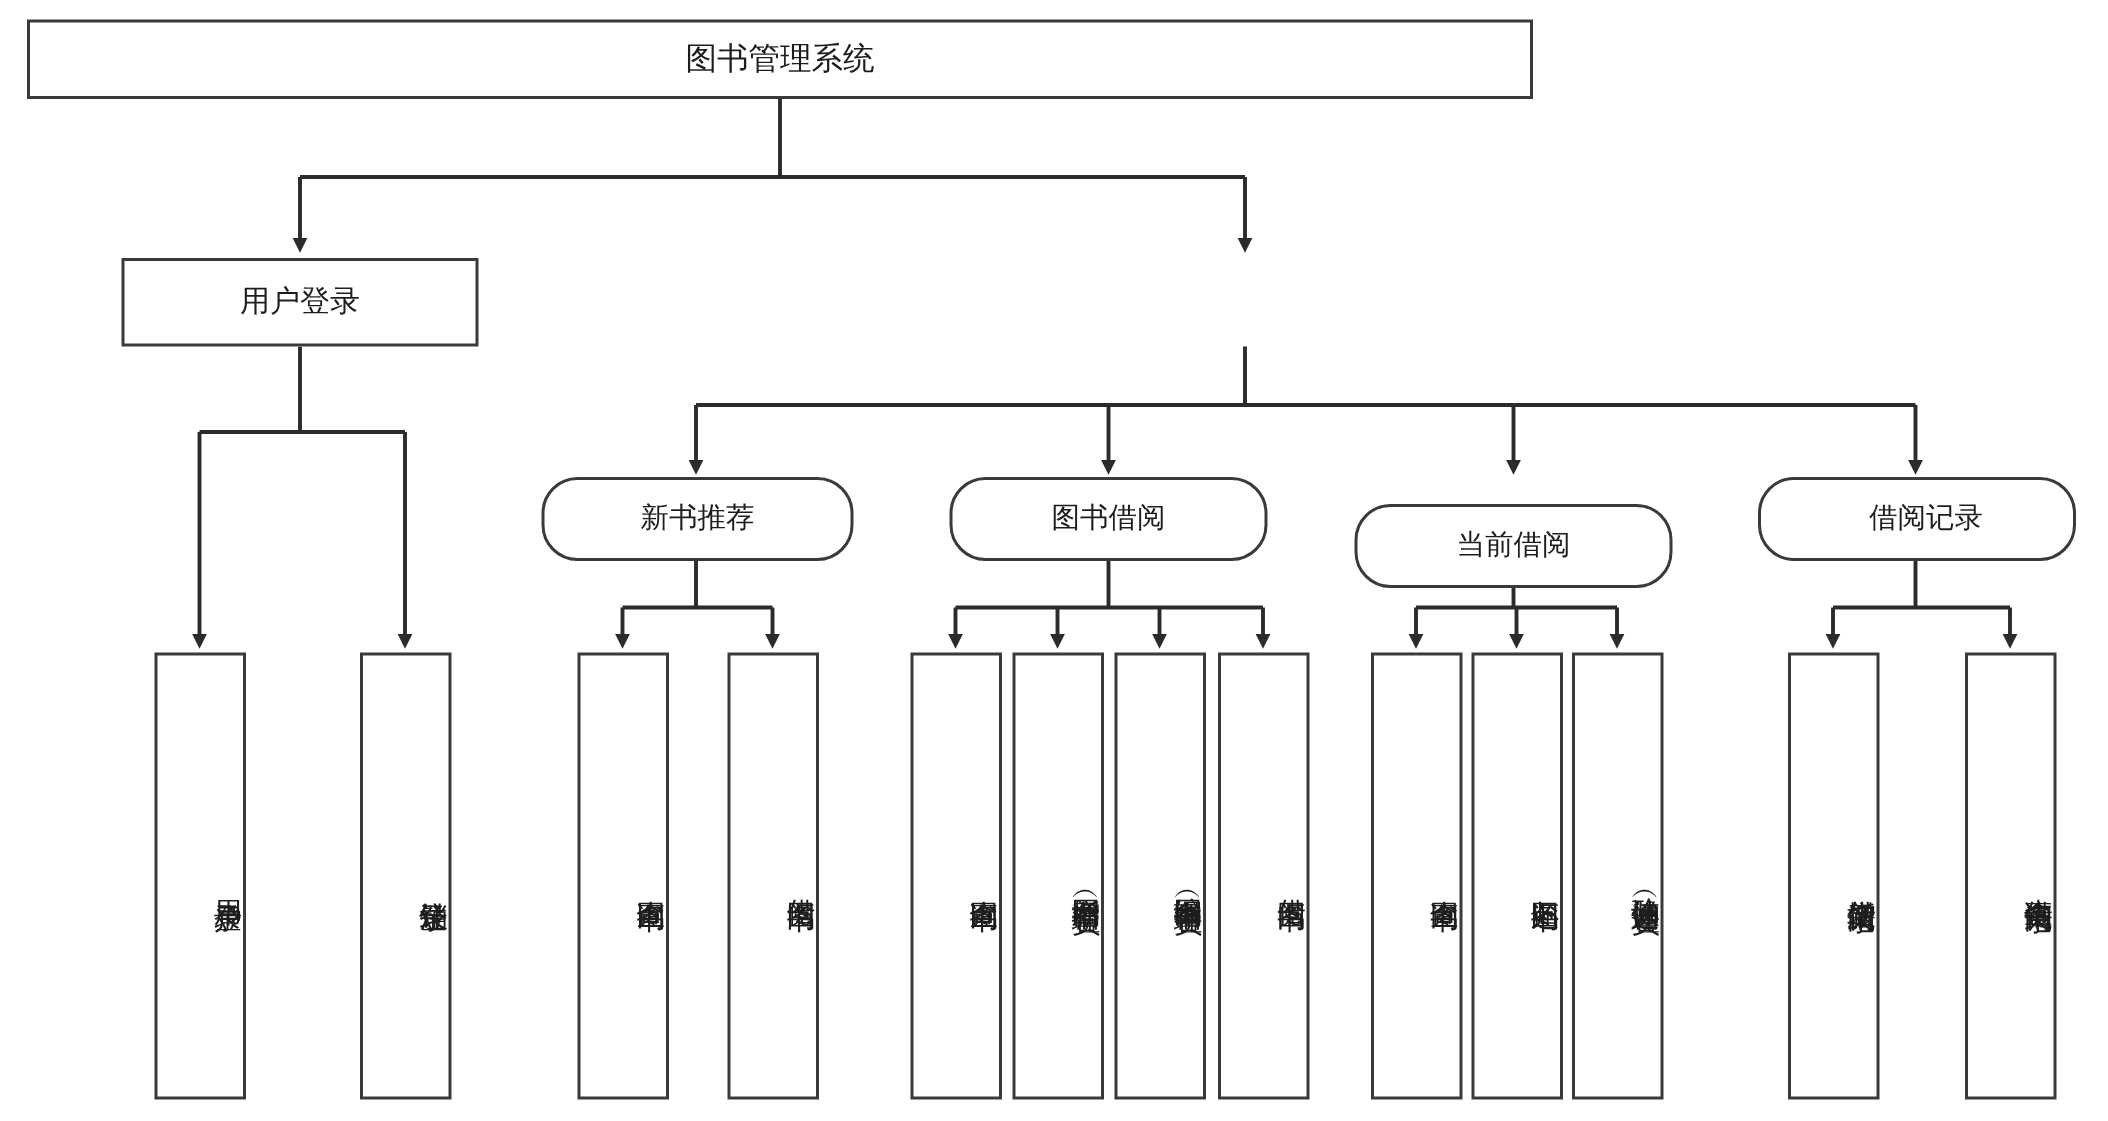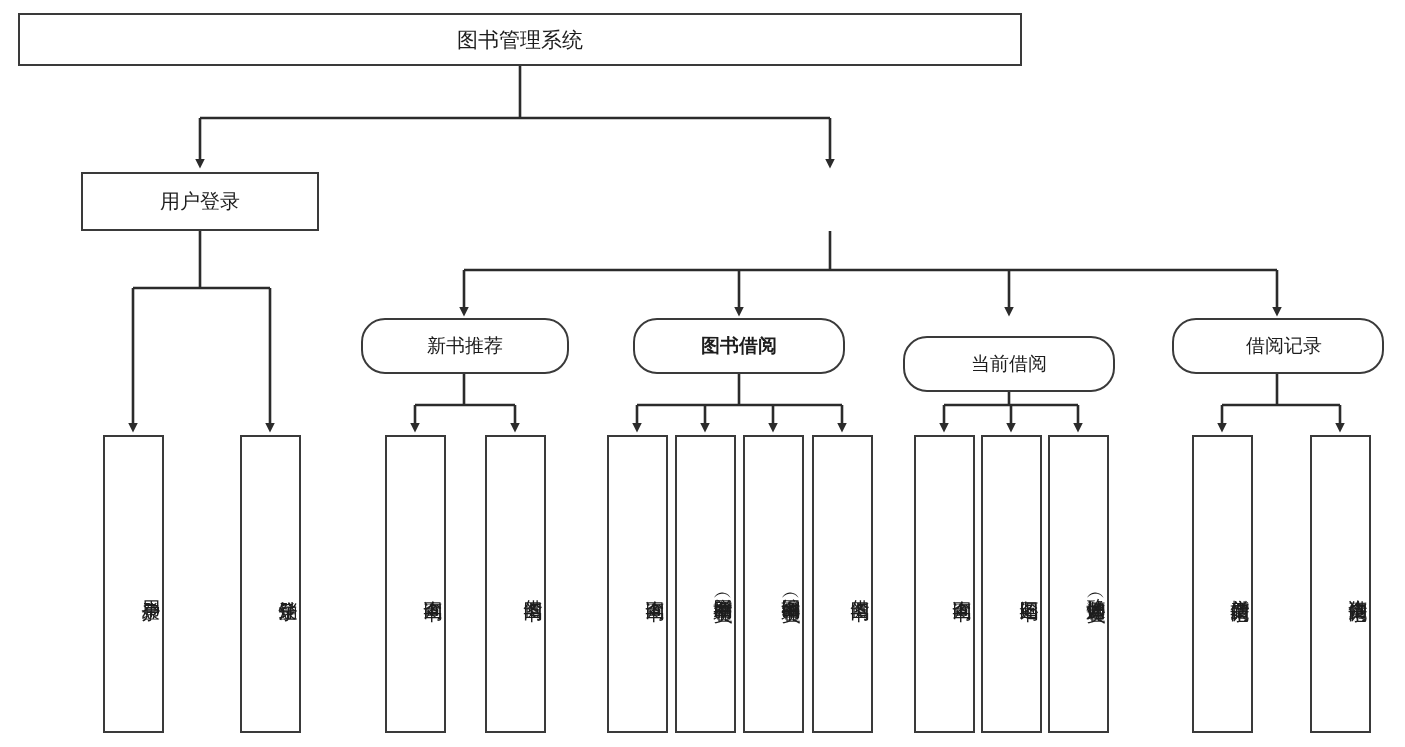--- a/index.html
+++ b/index.html
@@ -129,21 +129,21 @@
     <span>图书管理系统</span>
   </div>
 
   <div class="node lvl2" style="left:81px; top:172px; width:238px; height:59px;">
     <span>用户登录</span>
   </div>
 
   <div class="node lvl3" style="left:361px; top:318px; width:208px; height:56px;">
     <span>新书推荐</span>
   </div>
-  <div class="node lvl3" style="left:633px; top:318px; width:212px; height:56px;font-weight:bold;">
+  <div class="node lvl3" style="left:633px; top:318px; width:212px; height:56px;">
     <span>图书借阅</span>
   </div>
   <div class="node lvl3" style="left:903px; top:336px; width:212px; height:56px;">
     <span>当前借阅</span>
   </div>
   <div class="node lvl3" style="left:1172px; top:318px; width:212px; height:56px;padding-left:12px;">
     <span>借阅记录</span>
   </div>
 
   <div class="node leaf" style="left:103px; top:435px; width:61px; height:298px;">

